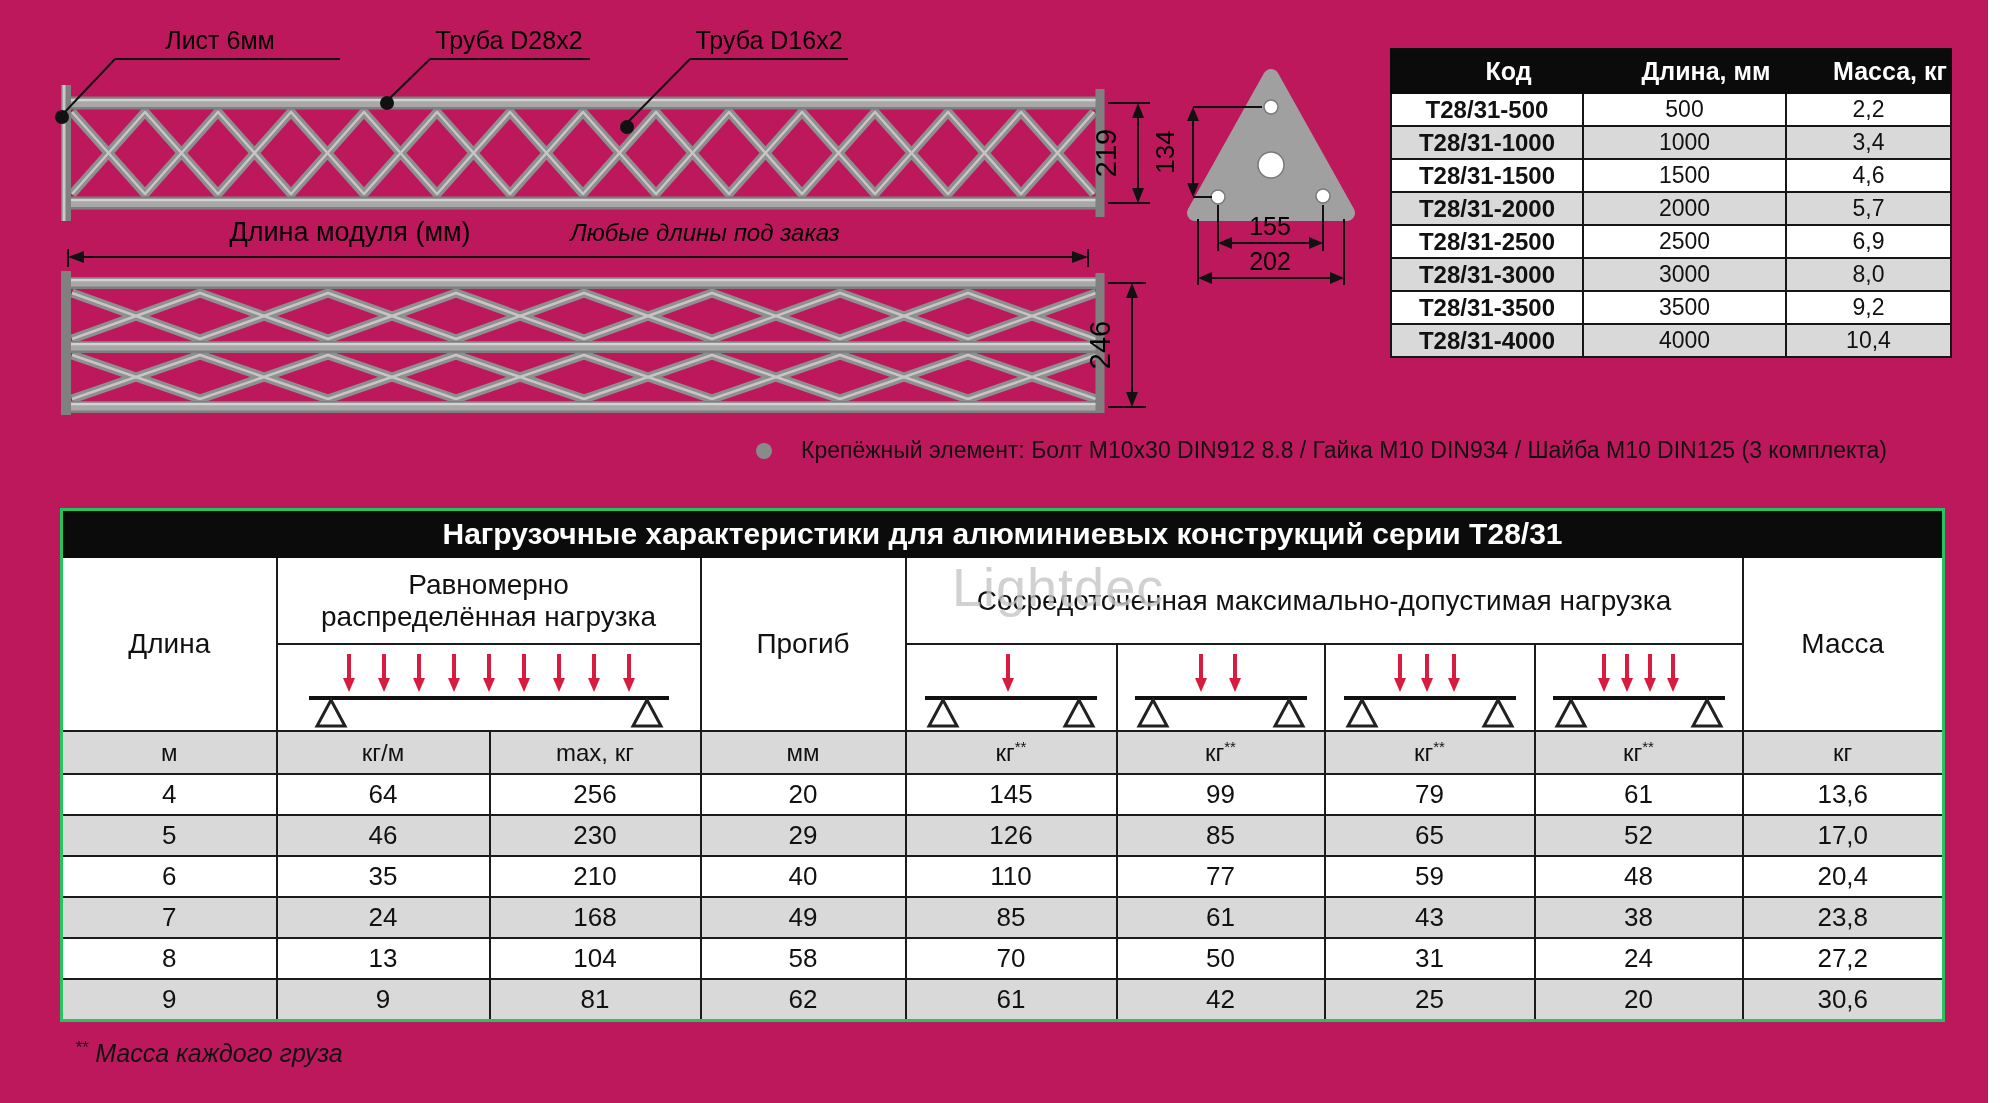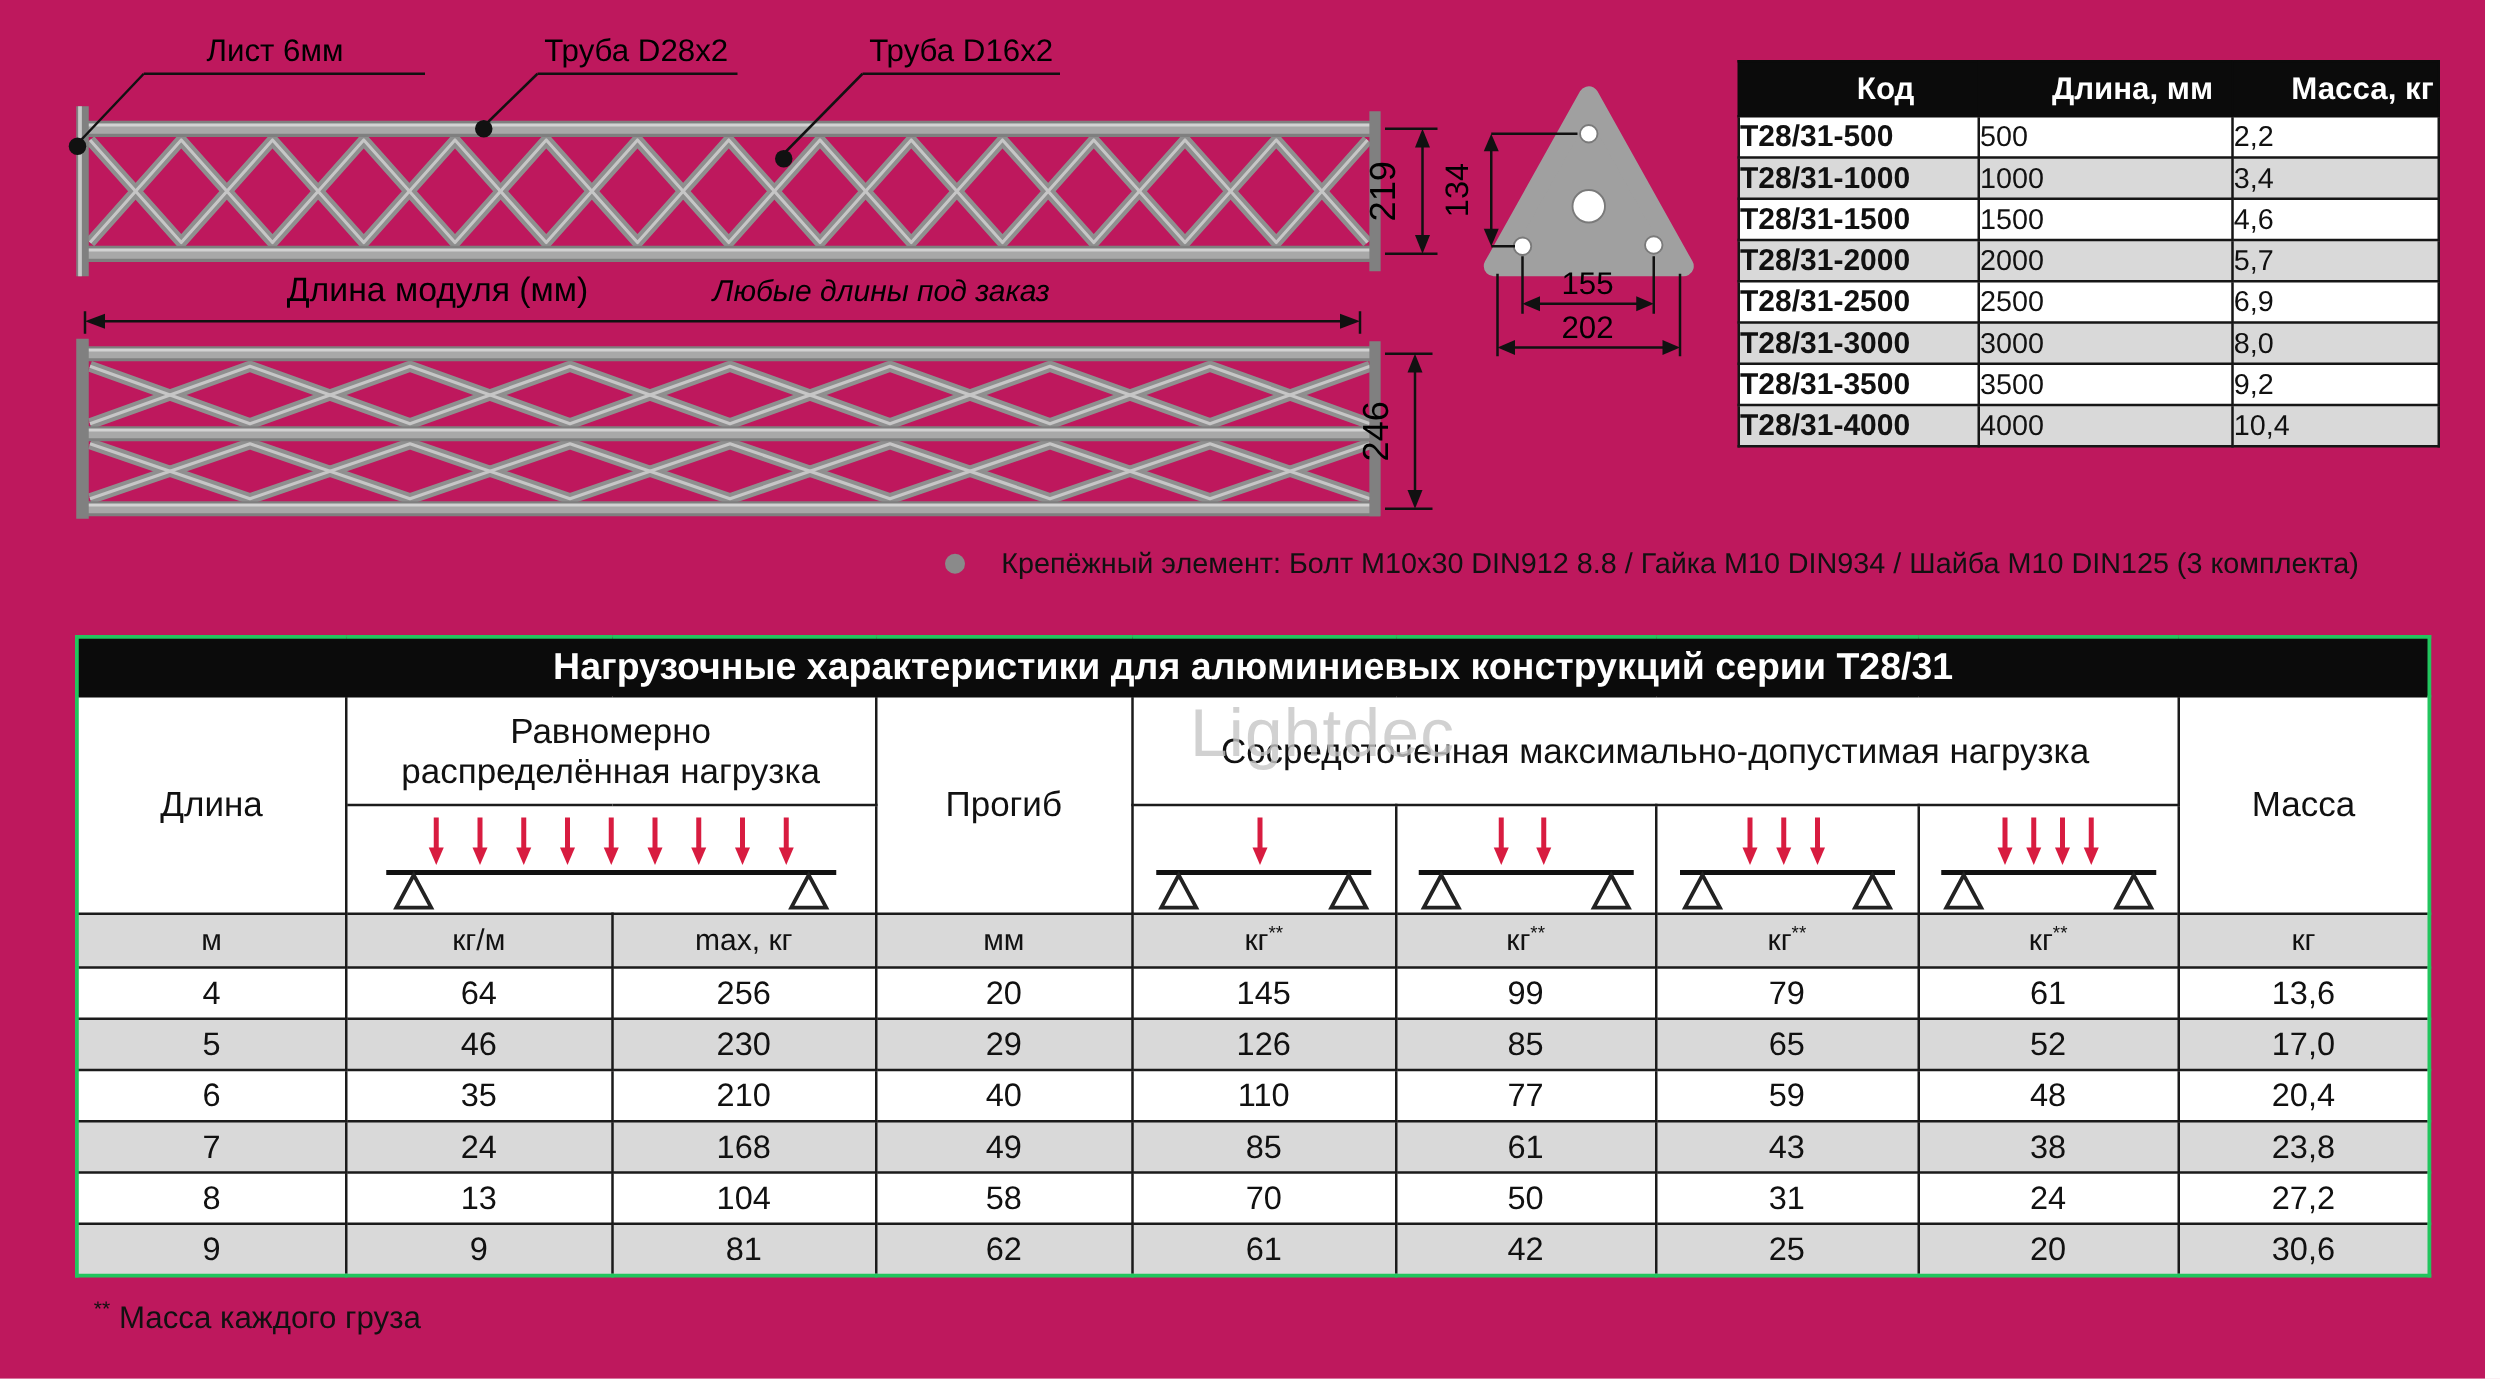--- a/index.html
+++ b/index.html
@@ -1,21 +1,21 @@
 <!DOCTYPE html>
 <html style="--accent: #d81c40; --row-gray: #d9d9d9;"><head>
 <meta charset="utf-8">
 <style>
   html,body{margin:0;padding:0;background:#fff;font-family:"Liberation Sans",sans-serif;color:#111;}
   .page{position:relative;width:1988px;height:1103px;background:#be185d;overflow:hidden;}
 
   
   .size-table{position:absolute;left:1390px;top:48px;border-collapse:collapse;table-layout:fixed;border:2px solid #0b0b0b;}
   .size-table th{background:#0b0b0b;color:#fff;font-size:25px;font-weight:bold;height:40px;border:2px solid #0b0b0b;padding-left:44px;}
-  .size-table td{border:2px solid #161616;font-size:23px;height:31px;background:#fff;padding:0;}
+  .size-table td{border:2px solid #161616;text-align:center;font-size:23px;height:31px;background:#fff;padding:0;}
   .size-table td.code{font-weight:bold;font-size:24px;}
   .size-table tbody tr:nth-child(even) td{background:var(--row-gray,#d9d9d9);}
 
   
   .fastener{position:absolute;left:756px;top:437px;display:flex;align-items:center;gap:29px;font-size:23px;white-space:nowrap;}
   .fastener .dot{width:16px;height:16px;border-radius:50%;background:#8a8a8a;flex:0 0 auto;}
 
   
   .load-table{position:absolute;left:60px;top:508px;border-collapse:collapse;table-layout:fixed;border:3px solid #22c55e;}
   .load-table td,.load-table th{border:2px solid #1b1b1b;text-align:center;vertical-align:middle;padding:0;background:#fff;}
@@ -23,21 +23,21 @@
   .load-table .hdr{font-size:28px;}
   .load-table tr.hrowA td{height:85px;}
   .load-table tr.hrowB td{height:85px;}
   .load-table tr.units td{background:var(--row-gray,#d9d9d9);font-size:24px;height:41px;}
   .load-table tr.units sup{font-size:15px;}
   .load-table tbody.data td{font-size:26px;height:39px;}
   .load-table tbody.data tr:nth-child(even) td{background:var(--row-gray,#d9d9d9);}
   .diag{display:block;margin:0 auto;}
 
   
-  .footnote{position:absolute;left:75px;top:1038px;font-size:25px;}
+  .footnote{position:absolute;left:75px;top:1038px;font-size:25px;font-style:italic;}
   .footnote sup{font-size:17px;}
 
   
   .watermark{position:absolute;left:952px;top:556px;font-size:54px;font-weight:400;color:#c6c6c6;opacity:.8;z-index:6;pointer-events:none;letter-spacing:1px;}
 
   .dwg{position:absolute;}
   svg text{font-family:"Liberation Sans",sans-serif;}
 </style>
 </head>
 <body>

